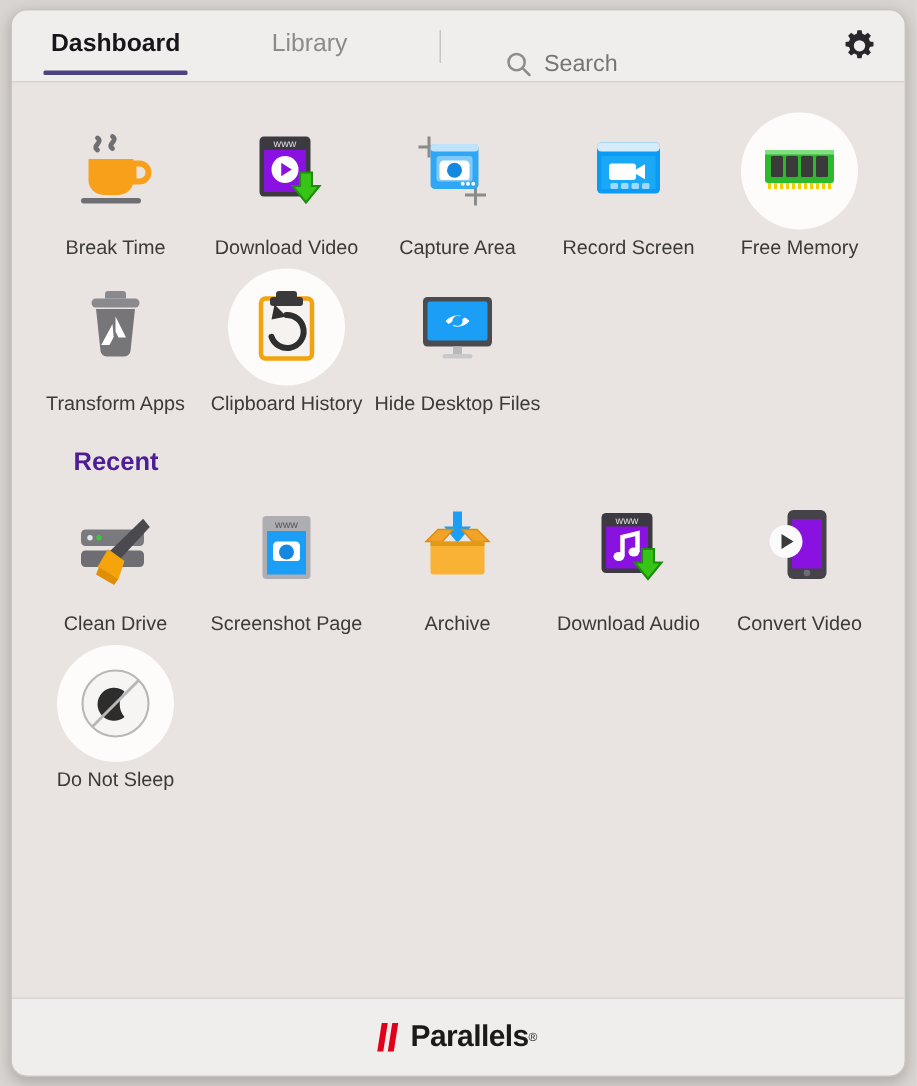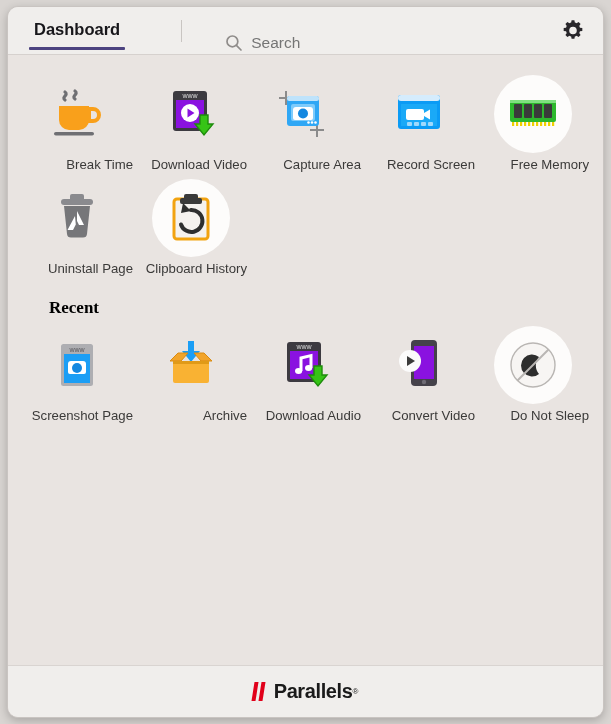--- a/index.html
+++ b/index.html
@@ -79,27 +79,26 @@
   .iconwrap {
     width: 78px; height: 78px;
     display: flex; align-items: center; justify-content: center;
     border-radius: 50%;
     position: relative;
   }
   .iconwrap.hl { background: #fdfcfb; }
   .label {
     margin-top: 4px;
     font-size: 13.2px; color: #3b3a39;
-    text-align: right; line-height: 15.5px;
+    text-align: center; line-height: 15.5px;
     width: 112px;
   }
   .section-title {
-    font-size: 17px; font-weight: bold; color: #000000;
+    font-size: 17px; font-weight: bold; color: #4c1d95;
     margin: 22px 0 2px 29px;
-    font-family: Liberation Serif, serif;
   }
   
   #footer {
     height: 52px; flex: none;
     background: #f0eeec;
     border-top: 1px solid #d9d4d1;
     display: flex; align-items: center; justify-content: center;
   }
   .logo { display: flex; align-items: center; }
   .bars { display: flex; margin-right: 7px; }
@@ -114,20 +113,23 @@
   .reg { font-size: 8px; vertical-align: super; color: #1a1a1a; }
 </style>
 </head>
 <body>
 
 <div id="window">
 
   <div id="header">
     <div class="tab active">
       <span>Dashboard</span>
+    </div>
+    <div class="tab">
+      <span>Library</span>
     </div>
     <div class="divider"></div>
     <div class="searchbox">
       <svg class="search-glyph" viewBox="0 0 18 18">
         <circle cx="7.4" cy="7.4" r="5.4"></circle>
         <line x1="11.4" y1="11.4" x2="16" y2="16"></line>
       </svg>
       <input class="search-text" type="text" value="" placeholder="Search" style="">
     </div>
     <svg id="gear" viewBox="0 0 24 24">
@@ -229,42 +231,70 @@
 
       <div class="cell">
         <div class="iconwrap">
           <svg width="64" height="64" viewBox="0 0 64 64">
             <path d="M27 8h10a2 2 0 0 1 2 2v3H25v-3a2 2 0 0 1 2-2z" fill="#8a8a8e"></path>
             <rect x="16" y="13" width="32" height="6" rx="3" fill="#8a8a8e"></rect>
             <path d="M19 20h26l-3 28a4 4 0 0 1-4 3.6H26a4 4 0 0 1-4-3.6z" fill="#767679"></path>
             <path d="M32 25l7 14h-5l-2-4zM30 30l-7.5 14h5.5l2.8-5.4z" fill="#fff"></path>
           </svg>
         </div>
-        <div class="label">Uninstall Page</div>
+        <div class="label">Transform Apps</div>
       </div>
 
       <div class="cell">
         <div class="iconwrap hl">
           <svg width="64" height="64" viewBox="0 0 64 64">
             <rect x="15" y="13" width="34" height="40" rx="3" fill="#f5f2ef" stroke="#f2a310" stroke-width="3"></rect>
             <rect x="25" y="8" width="14" height="8" rx="2" fill="#3a3a3a"></rect>
             <rect x="21" y="12" width="22" height="6" rx="2" fill="#3a3a3a"></rect>
             <path d="M32 24a11 11 0 1 1-10 14.5" stroke="#2f2f2f" stroke-width="4" fill="none" stroke-linecap="round"></path>
             <path d="M24 17l-2 10 10-2z" fill="#2f2f2f"></path>
           </svg>
         </div>
         <div class="label">Clipboard History</div>
       </div>
 
+      <div class="cell">
+        <div class="iconwrap">
+          <svg width="64" height="64" viewBox="0 0 64 64">
+            <rect x="9" y="12" width="46" height="33" rx="3" fill="#4a4a4f"></rect>
+            <rect x="12" y="15" width="40" height="26" rx="1.5" fill="#1b9ef5"></rect>
+            <path d="M24 28c4-5 12-5 16 0-4 5-12 5-16 0z" fill="#fff"></path>
+            <circle cx="32" cy="28" r="3.4" fill="#1b9ef5"></circle>
+            <path d="M24 33l16-11" stroke="#1b9ef5" stroke-width="2.6"></path>
+            <rect x="29" y="45" width="6" height="6" fill="#b9b9bd"></rect>
+            <rect x="22" y="50" width="20" height="3" rx="1.5" fill="#c9c9cd"></rect>
+          </svg>
+        </div>
+        <div class="label">Hide Desktop Files</div>
+      </div>
     </div>
 
     <div class="section-title">Recent</div>
 
     <div class="grid">
 
+      <div class="cell">
+        <div class="iconwrap">
+          <svg width="64" height="64" viewBox="0 0 64 64">
+            <rect x="9" y="20" width="42" height="11" rx="3" fill="#7a7a7e"></rect>
+            <rect x="9" y="34" width="42" height="11" rx="3" fill="#6e6e72"></rect>
+            <circle cx="15" cy="25.5" r="1.8" fill="#e5e5e5"></circle>
+            <circle cx="21" cy="25.5" r="1.8" fill="#3cc63c"></circle>
+            <path d="M49 12l-20 24 7 5 18-24z" fill="#4a4a4e" transform="rotate(6 42 26)"></path>
+            <path d="M27 33l11 8-4 12-14-8z" fill="#f5a50b"></path>
+            <path d="M21 45l13 8-3 4-12-7z" fill="#e08f05"></path>
+          </svg>
+        </div>
+        <div class="label">Clean Drive</div>
+      </div>
 
       <div class="cell">
         <div class="iconwrap">
           <svg width="64" height="64" viewBox="0 0 64 64">
             <rect x="16" y="11" width="32" height="42" rx="2.5" fill="#aeaeb2"></rect>
             <text x="32" y="19" font-size="7" fill="#55555a" text-anchor="middle" font-family="Liberation Sans">www</text>
             <rect x="19" y="21" width="26" height="29" fill="#1b9ef5"></rect>
             <path d="M26 28h12a3 3 0 0 1 3 3v8a2 2 0 0 1-2 2H25a2 2 0 0 1-2-2v-8a3 3 0 0 1 3-3z" fill="#fff"></path>
             <circle cx="32" cy="35" r="5" fill="#1488e0"></circle>
           </svg>

